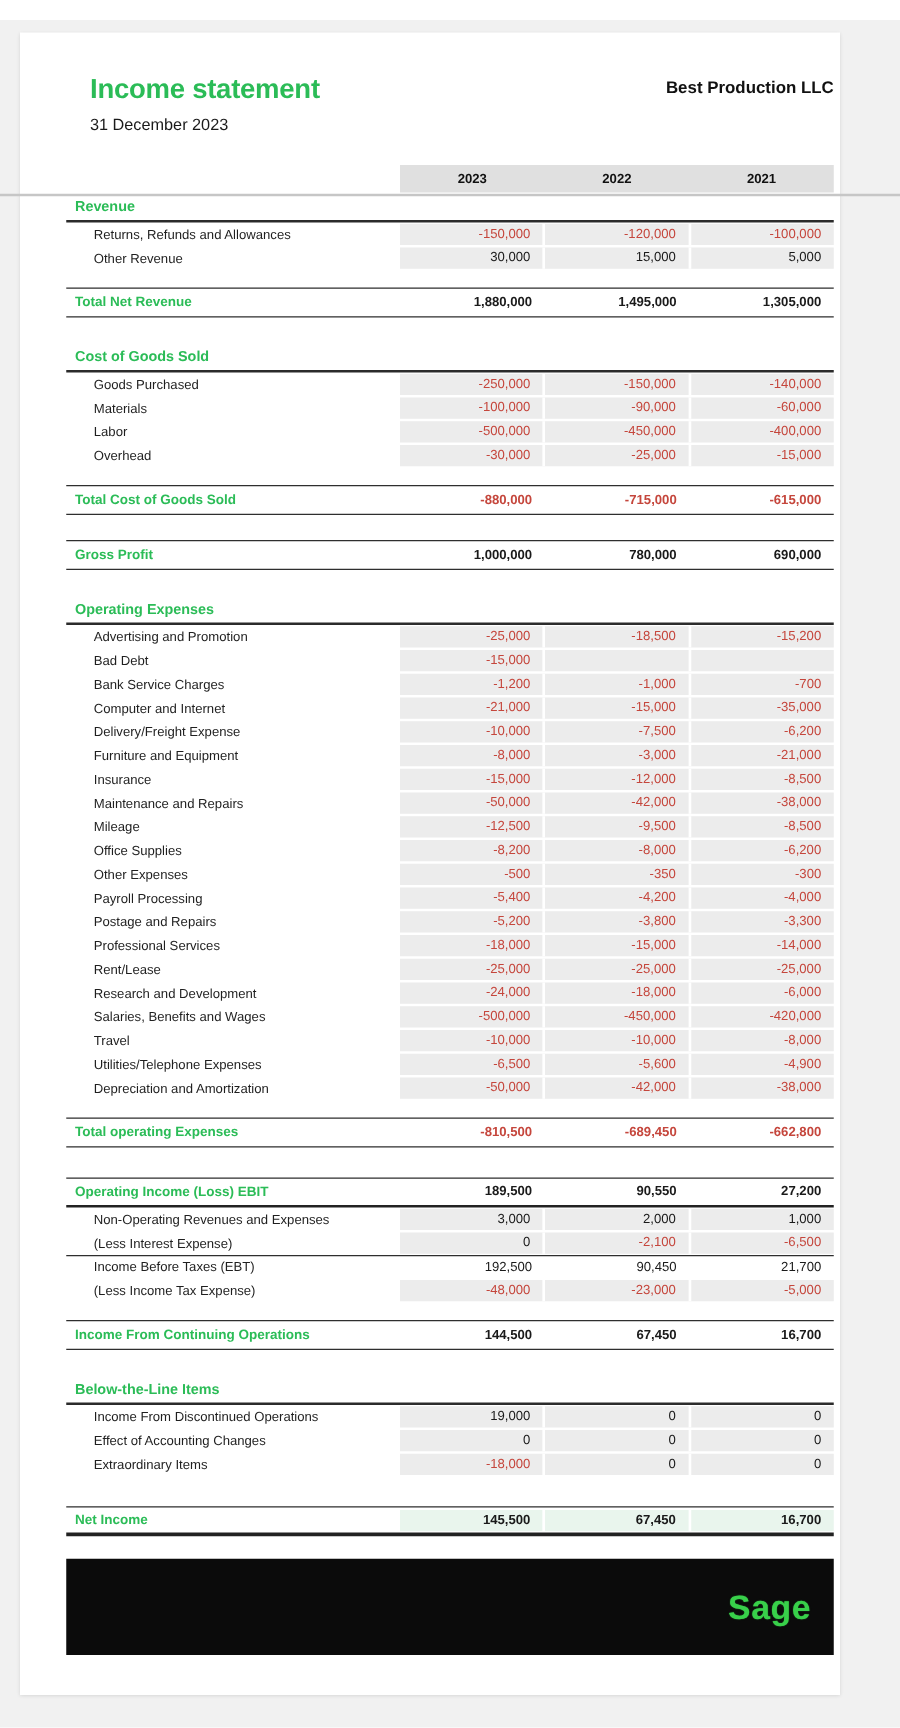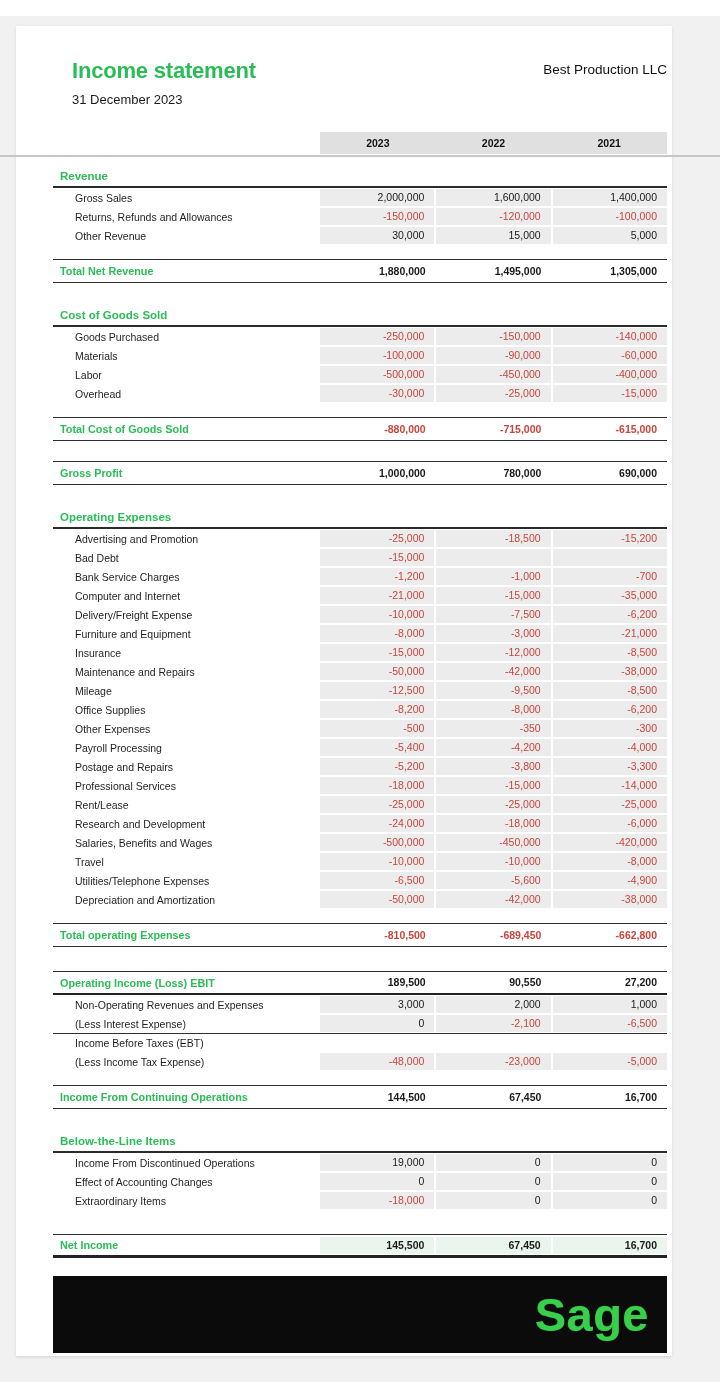--- a/index.html
+++ b/index.html
@@ -19,32 +19,32 @@
     position:absolute; top:26px; left:16px; width:656px; height:1330px;
     background:#ffffff;
     box-shadow:0 1px 3px rgba(0,0,0,.12);
     padding:32px 5px 0 37px;
   }
 
   
   .doc-header { display:flex; justify-content:space-between; align-items:flex-start; margin-left:19px; }
   .doc-title { font-size:22px; font-weight:bold; color:#2bbc57; line-height:26px; letter-spacing:-.2px; }
   .doc-date  { font-size:13px; color:#1a1a1a; margin-top:8px; line-height:16px; }
-  .doc-company { font-size:13.5px; font-weight:normal; color:#111; margin-top:4px; }
+  .doc-company { font-size:13.5px; font-weight:bold; color:#111; margin-top:4px; }
 
   
   .band-row { display:flex; margin-top:24px; }
   .band-spacer { flex:1; }
   .band { width:347px; height:22px; background:#e0e0e0; display:flex; }
   .col-head { flex:1; text-align:center; line-height:22px; font-size:10.5px; font-weight:bold; color:#111; }
 
   
   .section { margin-top:26px; }
   .section.no-heading { margin-top:0; }
-  .section:first-of-type { margin-top:16px; }
+  .section:first-of-type { margin-top:6px; }
   .sec-heading {
     font-size:11.5px; font-weight:bold; color:#2bbc57;
     padding:0 0 4px 7px; border-bottom:2.5px solid #2b2b2b;
   }
 
   .row { display:flex; align-items:center; height:19px; }
   .row .label { flex:1; font-size:10.5px; color:#1f1f1f; padding-left:22px; white-space:nowrap; }
   .row .vals { width:347px; display:flex; height:100%; align-items:center; }
   .row .val {
     flex:1; text-align:right; font-size:10.5px; color:#1a1a1a;
@@ -76,21 +76,21 @@
   .row.net .val { background:#e9f5ed;padding-left:32px; }
   .row.net .val + .val { border-left:2px solid #ffffff; }
 
   
   .footer-bar {
     margin-top:18px; height:77px; background:#0b0b0b;
     display:flex; align-items:center; justify-content:flex-end;
     padding-right:18px;
   }
   .sage-logo {
-    font-size:47px; font-weight:bold; color:#38d04a;
+    font-size:27px; font-weight:bold; color:#38d04a;
     letter-spacing:.5px; line-height:40px;
     text-shadow:0 0 1px rgba(56,208,74,.6);
   }
 </style>
 </head>
 <body>
 
 <div class="top-strip"></div>
 <div class="page-divider"></div>
 
@@ -110,28 +110,20 @@
       <div class="col-head">2023</div>
       <div class="col-head">2022</div>
       <div class="col-head">2021</div>
     </div>
   </div>
 
   <div>
       <div class="section">
         <div class="sec-heading">Revenue</div>
         <div class="row item">
-          <div class="label">Gross Sales</div>
-          <div class="vals">
-            <div class="val">2,000,000</div>
-            <div class="val">1,600,000</div>
-            <div class="val">1,400,000</div>
-          </div>
-        </div>
-        <div class="row item">
           <div class="label">Returns, Refunds and Allowances</div>
           <div class="vals">
             <div class="val neg">-150,000</div>
             <div class="val neg">-120,000</div>
             <div class="val neg">-100,000</div>
           </div>
         </div>
         <div class="row item">
           <div class="label">Other Revenue</div>
           <div class="vals">
@@ -391,20 +383,25 @@
         <div class="row item">
           <div class="label">(Less Interest Expense)</div>
           <div class="vals">
             <div class="val">0</div>
             <div class="val neg">-2,100</div>
             <div class="val neg">-6,500</div>
           </div>
         </div>
         <div class="row item_rule">
           <div class="label">Income Before Taxes (EBT)</div>
+          <div class="vals">
+            <div class="val">192,500</div>
+            <div class="val">90,450</div>
+            <div class="val">21,700</div>
+          </div>
         </div>
         <div class="row item">
           <div class="label">(Less Income Tax Expense)</div>
           <div class="vals">
             <div class="val neg">-48,000</div>
             <div class="val neg">-23,000</div>
             <div class="val neg">-5,000</div>
           </div>
         </div>
         <div class="row total">

